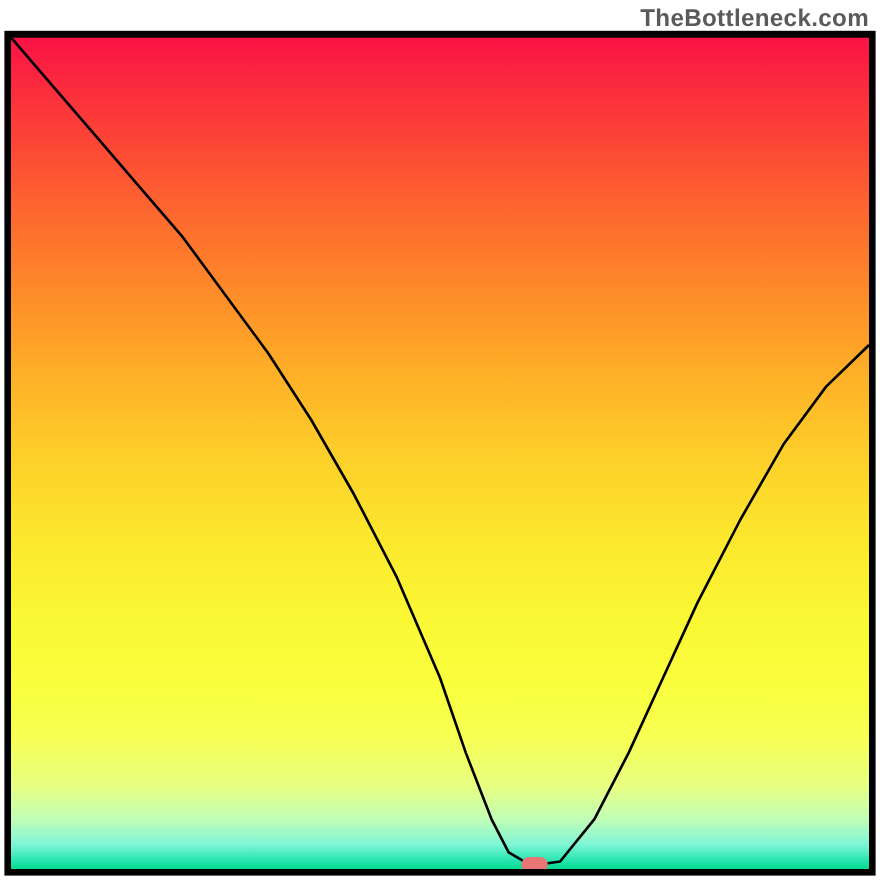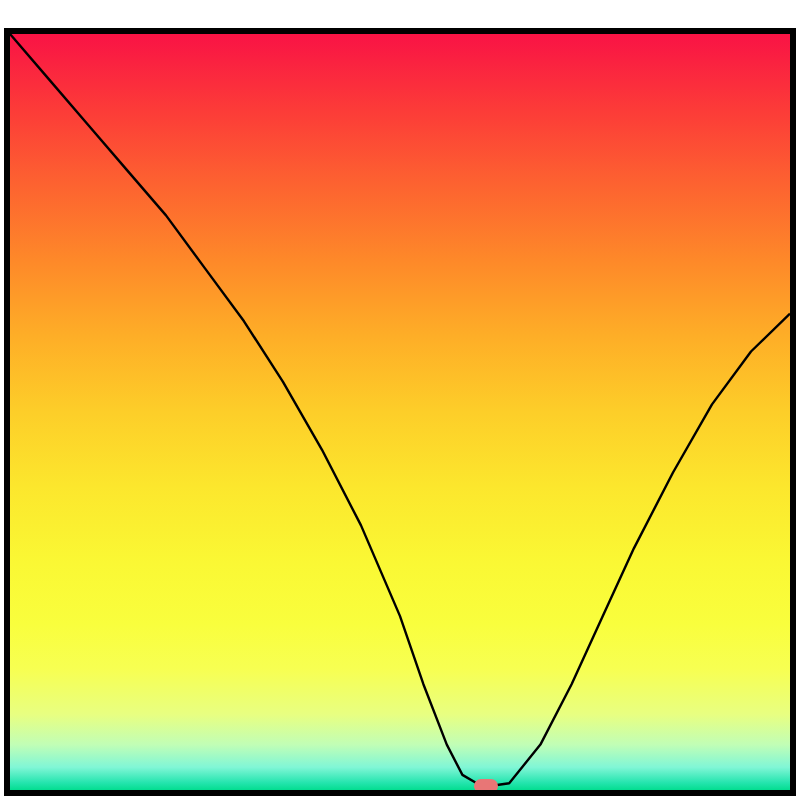--- a/index.html
+++ b/index.html
@@ -70,20 +70,21 @@
     border-radius: 7px;
     background: rgb(232,118,118);
     transform: translate(-50%, -50%);
   }
 </style>
 </head>
 <body>
 
 <div class="container">
 
+  <div class="watermark">TheBottleneck.com</div>
 
   <div class="chart-frame">
     <div class="plot-area">
 
       <div class="gradient">
         <div class="red-to-green"></div>
       </div>
 
       <svg class="line-layer" viewBox="0 0 780 756" preserveAspectRatio="none">
         <path fill="none" stroke="#000" stroke-width="2.4" stroke-linejoin="round" d="M0.0 0.0 L39.0 45.4 L78.0 90.7 L117.0 136.1 L156.0 181.4 L195.0 234.4 L234.0 287.3 L273.0 347.8 L312.0 415.8 L351.0 491.4 L390.0 582.1 L413.4 650.2 L436.8 710.6 L452.4 740.9 L468.0 750.0 L483.6 751.5 L499.2 749.2 L530.4 710.6 L561.6 650.2 L592.8 582.1 L624.0 514.1 L663.0 438.5 L702.0 370.4 L741.0 317.5 L780.0 279.7"></path>

